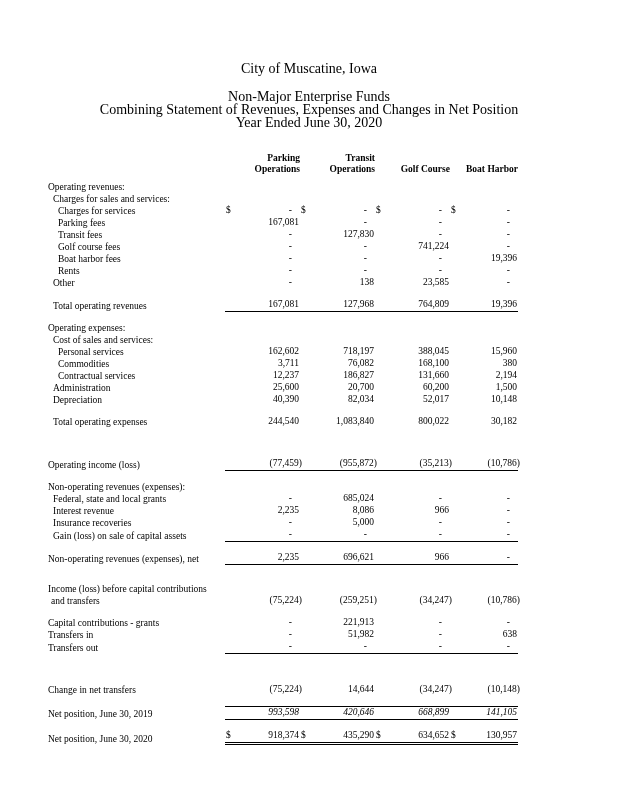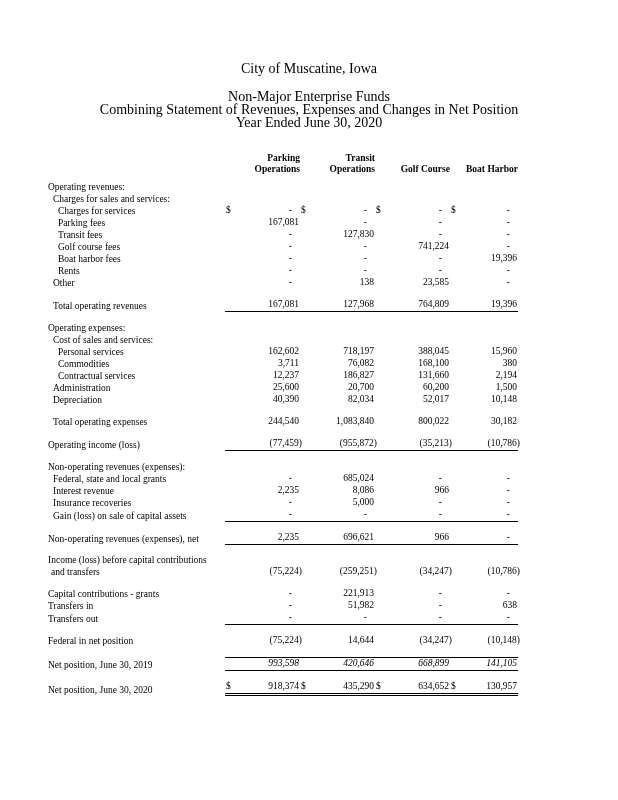--- a/index.html
+++ b/index.html
@@ -54,21 +54,21 @@
     justify-content:space-between;
     align-items:flex-end;
     padding:0 1px 1px 1px;
   }
   .rule-below .val-box{border-bottom:1px solid #000;}
   .rule-above-below .val-box{border-top:1px solid #000;border-bottom:1px solid #000;font-style:italic;}
   .rule-double .val-box{border-bottom:3px double #000;}
   .dollar{min-width:6px;text-align:left;}
   .num{text-align:right;}
   .num.dash{padding-right:7px;}
-  .num.neg{margin-right:-3px;}
+  .num.neg{margin-right:-3px;margin-top:20px;}
   .ind-0{padding-left:0;}
   .ind-1{padding-left:5px;}
   .ind-2{padding-left:10px;}
   .lbl2{padding-left:3px;}
 </style>
 </head>
 <body>
 
 <div class="page">
 
@@ -874,21 +874,21 @@
               <span class="dollar"></span>
               <span class="num dash">-</span>
             </div>
           </td>
         </tr>
         <tr class="blank">
           <td colspan="5"></td>
         </tr>
         <tr class="row">
           <td class="lbl">
-            <div class="ind-0">Federal in net position</div>
+            <div class="ind-0">Change in net transfers</div>
           </td>
           <td class="vcell">
             <div class="val-box">
               <span class="dollar"></span>
               <span class="num neg">(75,224)</span>
             </div>
           </td>
           <td class="vcell">
             <div class="val-box">
               <span class="dollar"></span>

